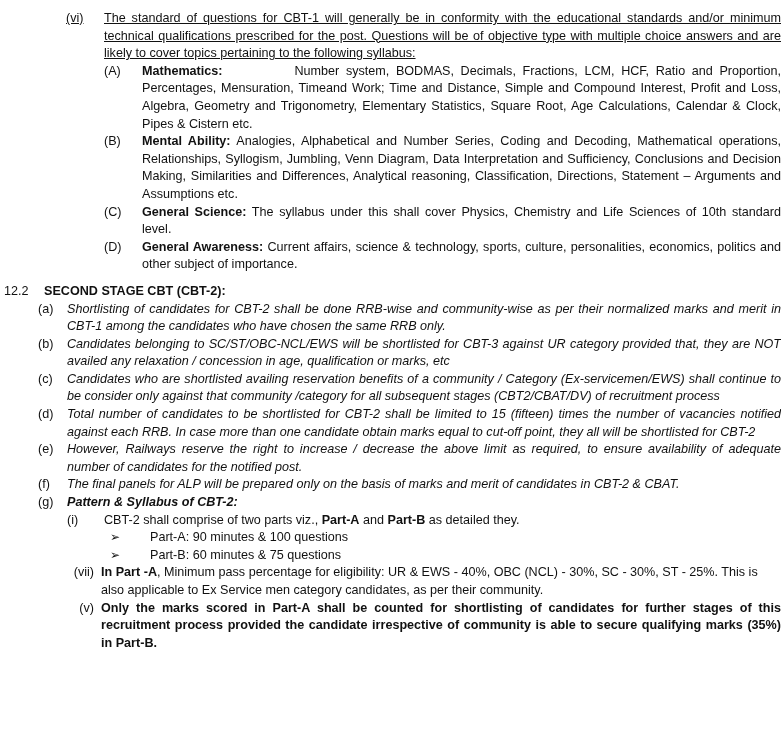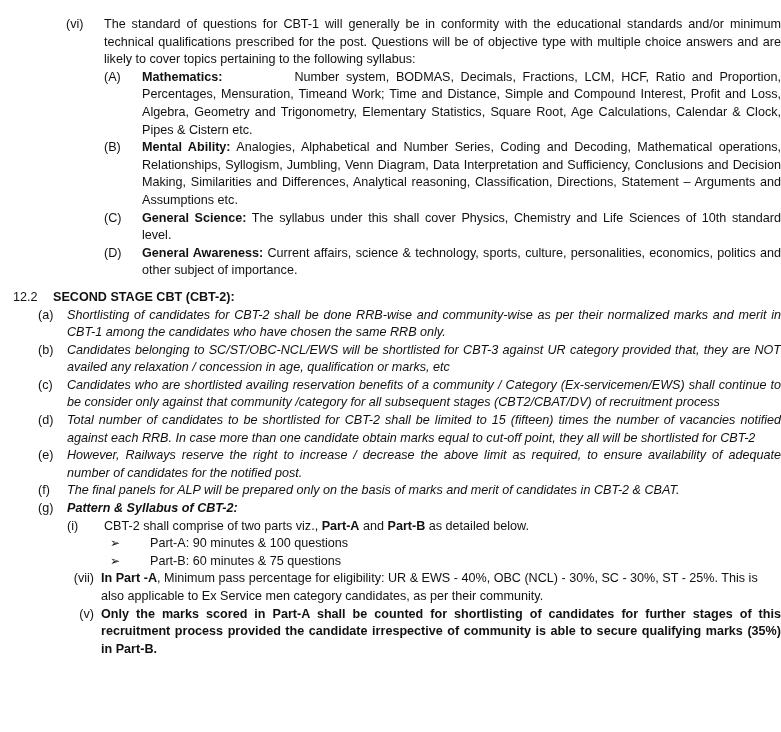--- a/index.html
+++ b/index.html
@@ -49,21 +49,21 @@
   .lvl-roman1 > .marker { width: 30px; }
   .lvl-roman1 > .body { margin-left: 8px; }
 
   
   .lvl-alpha { margin-left: 104px; }
   .lvl-alpha > .marker { width: 22px; }
   .lvl-alpha > .body { margin-left: 16px; }
 
   
   .sec {
-    margin-left: 13px;
+    margin-left: 4px;
     margin-top: 9px;
   }
   .sec > .marker { width: 30px; }
   .sec > .body { margin-left: 10px; }
 
   
   .lvl-a { margin-left: 38px; }
   .lvl-a > .marker { width: 22px; text-align: left; }
   .lvl-a > .body { margin-left: 7px; font-style: italic; }
 
@@ -78,21 +78,21 @@
   .lvl-arrow > .marker { width: 26px; font-size: 12px; }
   .lvl-arrow > .body { margin-left: 14px; }
 
   .gap-math { display: inline-block; width: 72px; }
 </style>
 </head>
 <body>
 
 <div class="page">
 
-  <div class="row lvl-roman1" style="margin-top:16px;">
+  <div class="row lvl-roman1" style="margin-top:10px;text-decoration:underline;">
     <div class="marker">(vi)</div>
     <div class="body just">The standard of questions for CBT-1 will generally be in conformity with the educational standards and/or minimum technical qualifications prescribed for the post. Questions will be of objective type with multiple choice answers and are likely to cover topics pertaining to the following syllabus:</div>
   </div>
 
   <div class="row lvl-alpha">
     <div class="marker">(A)</div>
     <div class="body just"><span class="b">Mathematics:</span><span class="gap-math"></span><span>Number system, BODMAS, Decimals, Fractions, LCM, HCF, Ratio and Proportion, Percentages, Mensuration, Timeand Work; Time and Distance, Simple and Compound Interest, Profit and Loss, Algebra, Geometry and Trigonometry, Elementary Statistics, Square Root, Age Calculations, Calendar &amp; Clock, Pipes &amp; Cistern etc.</span></div>
   </div>
 
   <div class="row lvl-alpha">
@@ -145,21 +145,21 @@
     <div class="body just">The final panels for ALP will be prepared only on the basis of marks and merit of candidates in CBT-2 &amp; CBAT.</div>
   </div>
 
   <div class="row lvl-a">
     <div class="marker">(g)</div>
     <div class="body left b">Pattern &amp; Syllabus of CBT-2:</div>
   </div>
 
   <div class="row lvl-i">
     <div class="marker">(i)</div>
-    <div class="body left"><span>CBT-2 shall comprise of two parts viz., </span><span class="b">Part-A</span><span> and </span><span class="b">Part-B</span><span> as detailed below.</span></div>
+    <div class="body left"><span>CBT-2 shall comprise of two parts viz., </span><span class="b">Part-A</span><span> and </span><span class="b">Part-B</span><span> as detailed they.</span></div>
   </div>
 
 
   <div class="row lvl-arrow">
     <div class="marker">➢</div>
     <div class="body left">Part-A: 90 minutes &amp; 100 questions</div>
   </div>
 
   <div class="row lvl-arrow">
     <div class="marker">➢</div>

